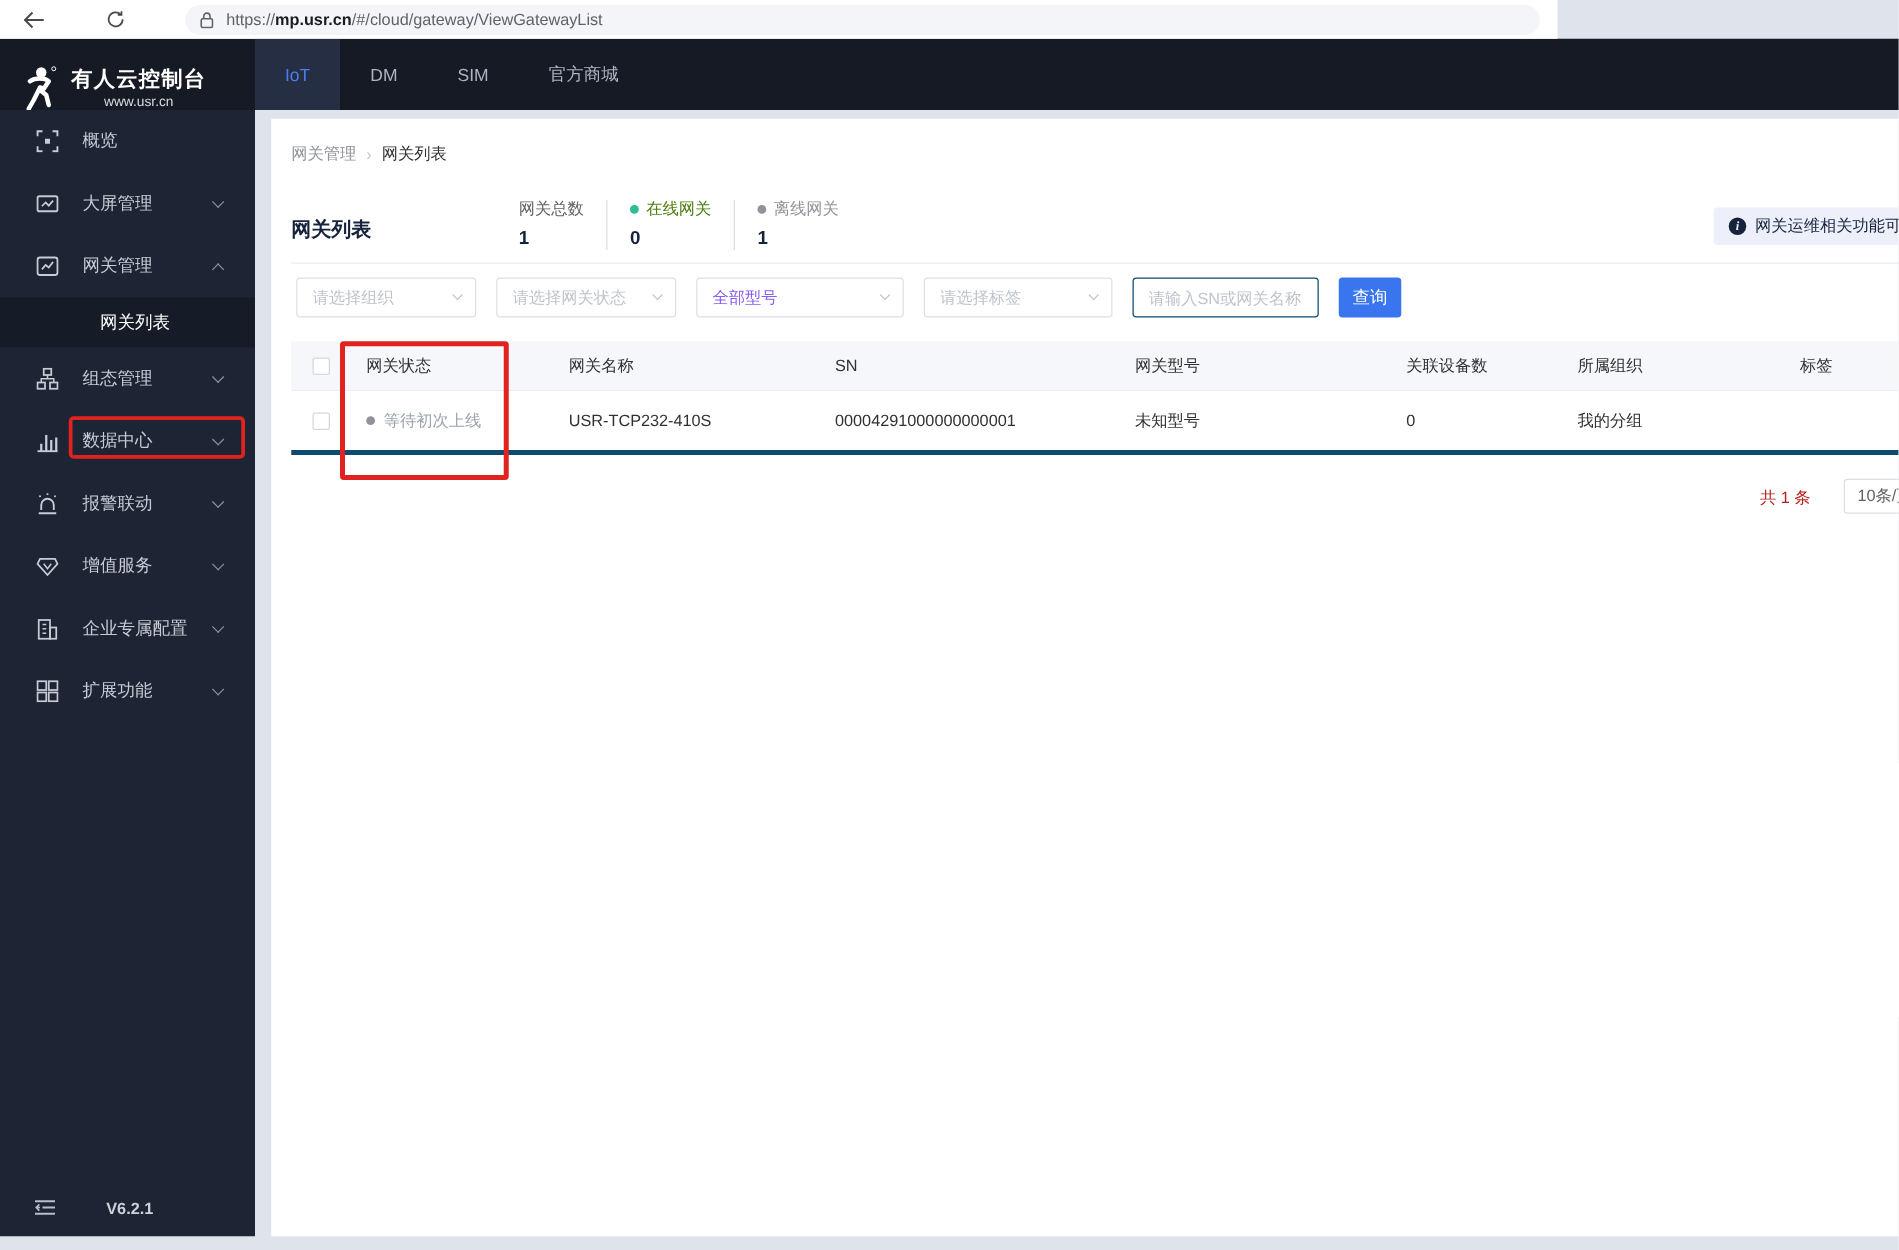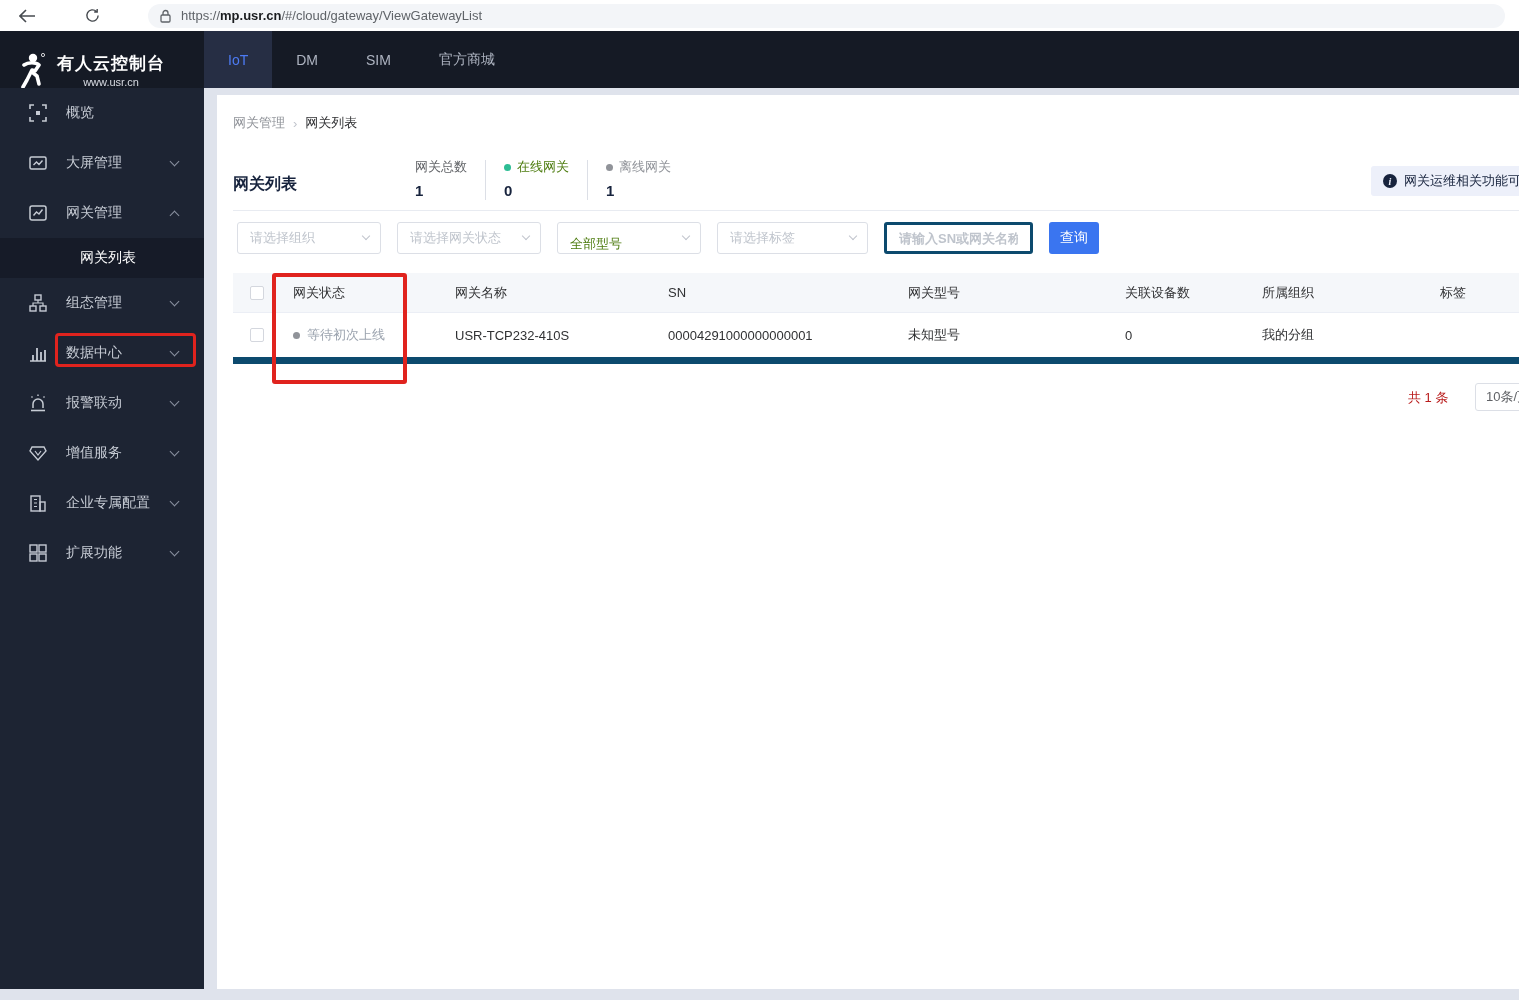--- a/index.html
+++ b/index.html
@@ -1,20 +1,20 @@
 <!DOCTYPE html>
 <html><head>
 <meta charset="utf-8">
 <style>
   * { margin:0; padding:0; box-sizing:border-box; }
   html,body { width:1519px; height:1000px; overflow:hidden; }
   body { position:relative; font-family:"Liberation Sans", sans-serif; background:#dfe3ec; }
 
   
-  .browser-bar { position:absolute; top:0; left:0; width:1519px; height:31px; background:#fff; display:flex; align-items:center; z-index:5;gap:23px; }
+  .browser-bar { position:absolute; top:0; left:0; width:1246px; height:31px; background:#fff; display:flex; align-items:center; z-index:5;gap:23px; }
   .nav-btn { width:30px; height:26px; display:flex; align-items:center; justify-content:center; color:#474b50; margin-left:12px; cursor:pointer; }
   .url-pill { margin-left:18px; height:24px; flex:1; margin-right:14px; background:#f3f5f8; border-radius:12px; display:flex; align-items:center; padding:0 12px; }
   .url-text { font-size:13px; color:#5f6368; margin-left:10px; white-space:nowrap; }
   .url-text .host { color:#1a1c1f; font-weight:bold; }
 
   
   .app-header { position:absolute; top:31px; left:0; width:1519px; height:57px; background:#151a25; display:flex; z-index:4; }
   .logo-block { width:204px; height:57px; display:flex; align-items:flex-end; padding-left:16px; }
   .logo-txt { margin-left:9px; color:#fff; }
   .logo-title { font-size:17px; font-weight:bold; letter-spacing:1px; }
@@ -58,30 +58,30 @@
   .stat-div { width:1px; height:40px; background:#dcdfe6; margin-top:2px; }
 
   .notice { position:absolute; left:1154px; top:71px; height:30px; width:220px; background:#edf0fa; border-radius:3px; display:flex; align-items:center; padding:0 12px; gap:7px; white-space:nowrap; }
   .notice .info-ic { width:14px; height:14px; border-radius:50%; background:#17233d; color:#edf0fa; font-size:10px; font-weight:bold; display:flex; align-items:center; justify-content:center; font-family:"Liberation Serif", serif; font-style:italic; flex:none; }
   .notice .n-txt { font-size:13px; color:#17233d; }
 
   .hr { position:absolute; left:16px; right:0; top:115px; height:1px; background:#e8ebf1; }
 
   .filters { position:absolute; left:20px; top:127px; display:flex; align-items:center; }
   .sel { width:144px; height:32px; border:1px solid #dcdfe6; border-radius:3px; display:flex; align-items:center; padding:0 26px 0 12px; font-size:13px; color:#bfc4cc; position:relative; margin-right:16px; background:#fff; cursor:pointer; }
-  .sel.has-val { color:#4d7c0f; width:144px;align-items:flex-end; }
+  .sel.has-val { color:#8b5cf6; width:166px; }
   .sel .sel-chev { position:absolute; right:11px; top:12px; width:6px; height:6px; border-right:1.5px solid #c0c4cc; border-bottom:1.5px solid #c0c4cc; transform:rotate(45deg); margin-top:-2px; }
-  .search-inp { width:149px; height:32px; border:3px solid #0c4a6e; border-radius:3px; padding:12px 12px; font-size:13px; color:#303133; margin-right:16px; outline:none; font-family:"Liberation Sans", sans-serif;font-weight:bold; }
+  .search-inp { width:149px; height:32px; border:1px solid #0c4a6e; border-radius:3px; padding:12px 12px; font-size:13px; color:#303133; margin-right:16px; outline:none; font-family:"Liberation Sans", sans-serif; }
   .search-inp::placeholder { color:#bfc4cc; }
   .btn-query { width:50px; height:32px; background:#3a75f0; color:#fff; font-size:14px; border:none; border-radius:3px; cursor:pointer; font-family:"Liberation Sans", sans-serif; }
 
   .gtable { position:absolute; left:16px; right:0; top:178px; }
   .t-row { display:flex; align-items:center; }
   .t-head { height:40px; background:#f5f7fa; border-bottom:1px solid #ebeef5; font-size:13px; font-weight:normal; color:#303133; }
-  .t-body { height:51px; background:#fff; border-bottom:7px solid #0c4a6e; font-size:13px; color:#303133; }
+  .t-body { height:51px; background:#fff; border-bottom:4px solid #0c4a6e; font-size:13px; color:#303133; }
   .c1 { width:48px; flex:none; display:flex; justify-content:center; }
   .c2 { width:162px; flex:none; padding-left:12px; }
   .c3 { width:213px; flex:none; padding-left:12px; }
   .c4 { width:240px; flex:none; padding-left:12px; }
   .c5 { width:217px; flex:none; padding-left:12px; }
   .c6 { width:137px; flex:none; padding-left:12px; }
   .c7 { width:178px; flex:none; padding-left:12px; }
   .c8 { flex:1; padding-left:12px; }
   .cbx { width:14px; height:14px; border:1px solid #d4d7de; border-radius:2px; background:#fff; cursor:pointer; }
   .status-cell { color:#9ba3ae; display:flex; align-items:center; gap:7px; }
@@ -244,20 +244,29 @@
           <rect x="1" y="1" width="7" height="7" stroke="#c6cbd4" stroke-width="1.4" fill="none"></rect>
           <rect x="10" y="1" width="7" height="7" stroke="#c6cbd4" stroke-width="1.4" fill="none"></rect>
           <rect x="1" y="10" width="7" height="7" stroke="#c6cbd4" stroke-width="1.4" fill="none"></rect>
           <rect x="10" y="10" width="7" height="7" stroke="#c6cbd4" stroke-width="1.4" fill="none"></rect>
         </svg>
     </span>
     <span class="lbl">扩展功能</span>
     <span class="chev down"></span>
   </div>
 
+  <div class="side-bottom">
+    <span class="collapse">
+      <svg width="16" height="12" viewBox="0 0 16 12">
+          <path d="M0 1h16 M6 6h10 M0 11h16" stroke="#b7bdc9" stroke-width="1.6"></path>
+          <path d="M4 6L0.5 6 M3.5 3.5L1 6l2.5 2.5" stroke="#b7bdc9" stroke-width="1.3" fill="none"></path>
+        </svg>
+    </span>
+    <span class="ver">V6.2.1</span>
+  </div>
 </div>
 
 <div class="panel">
 
   <div class="breadcrumb">
     <span>网关管理</span>
     <span class="sep">›</span>
     <span class="cur">网关列表</span>
   </div>
 

